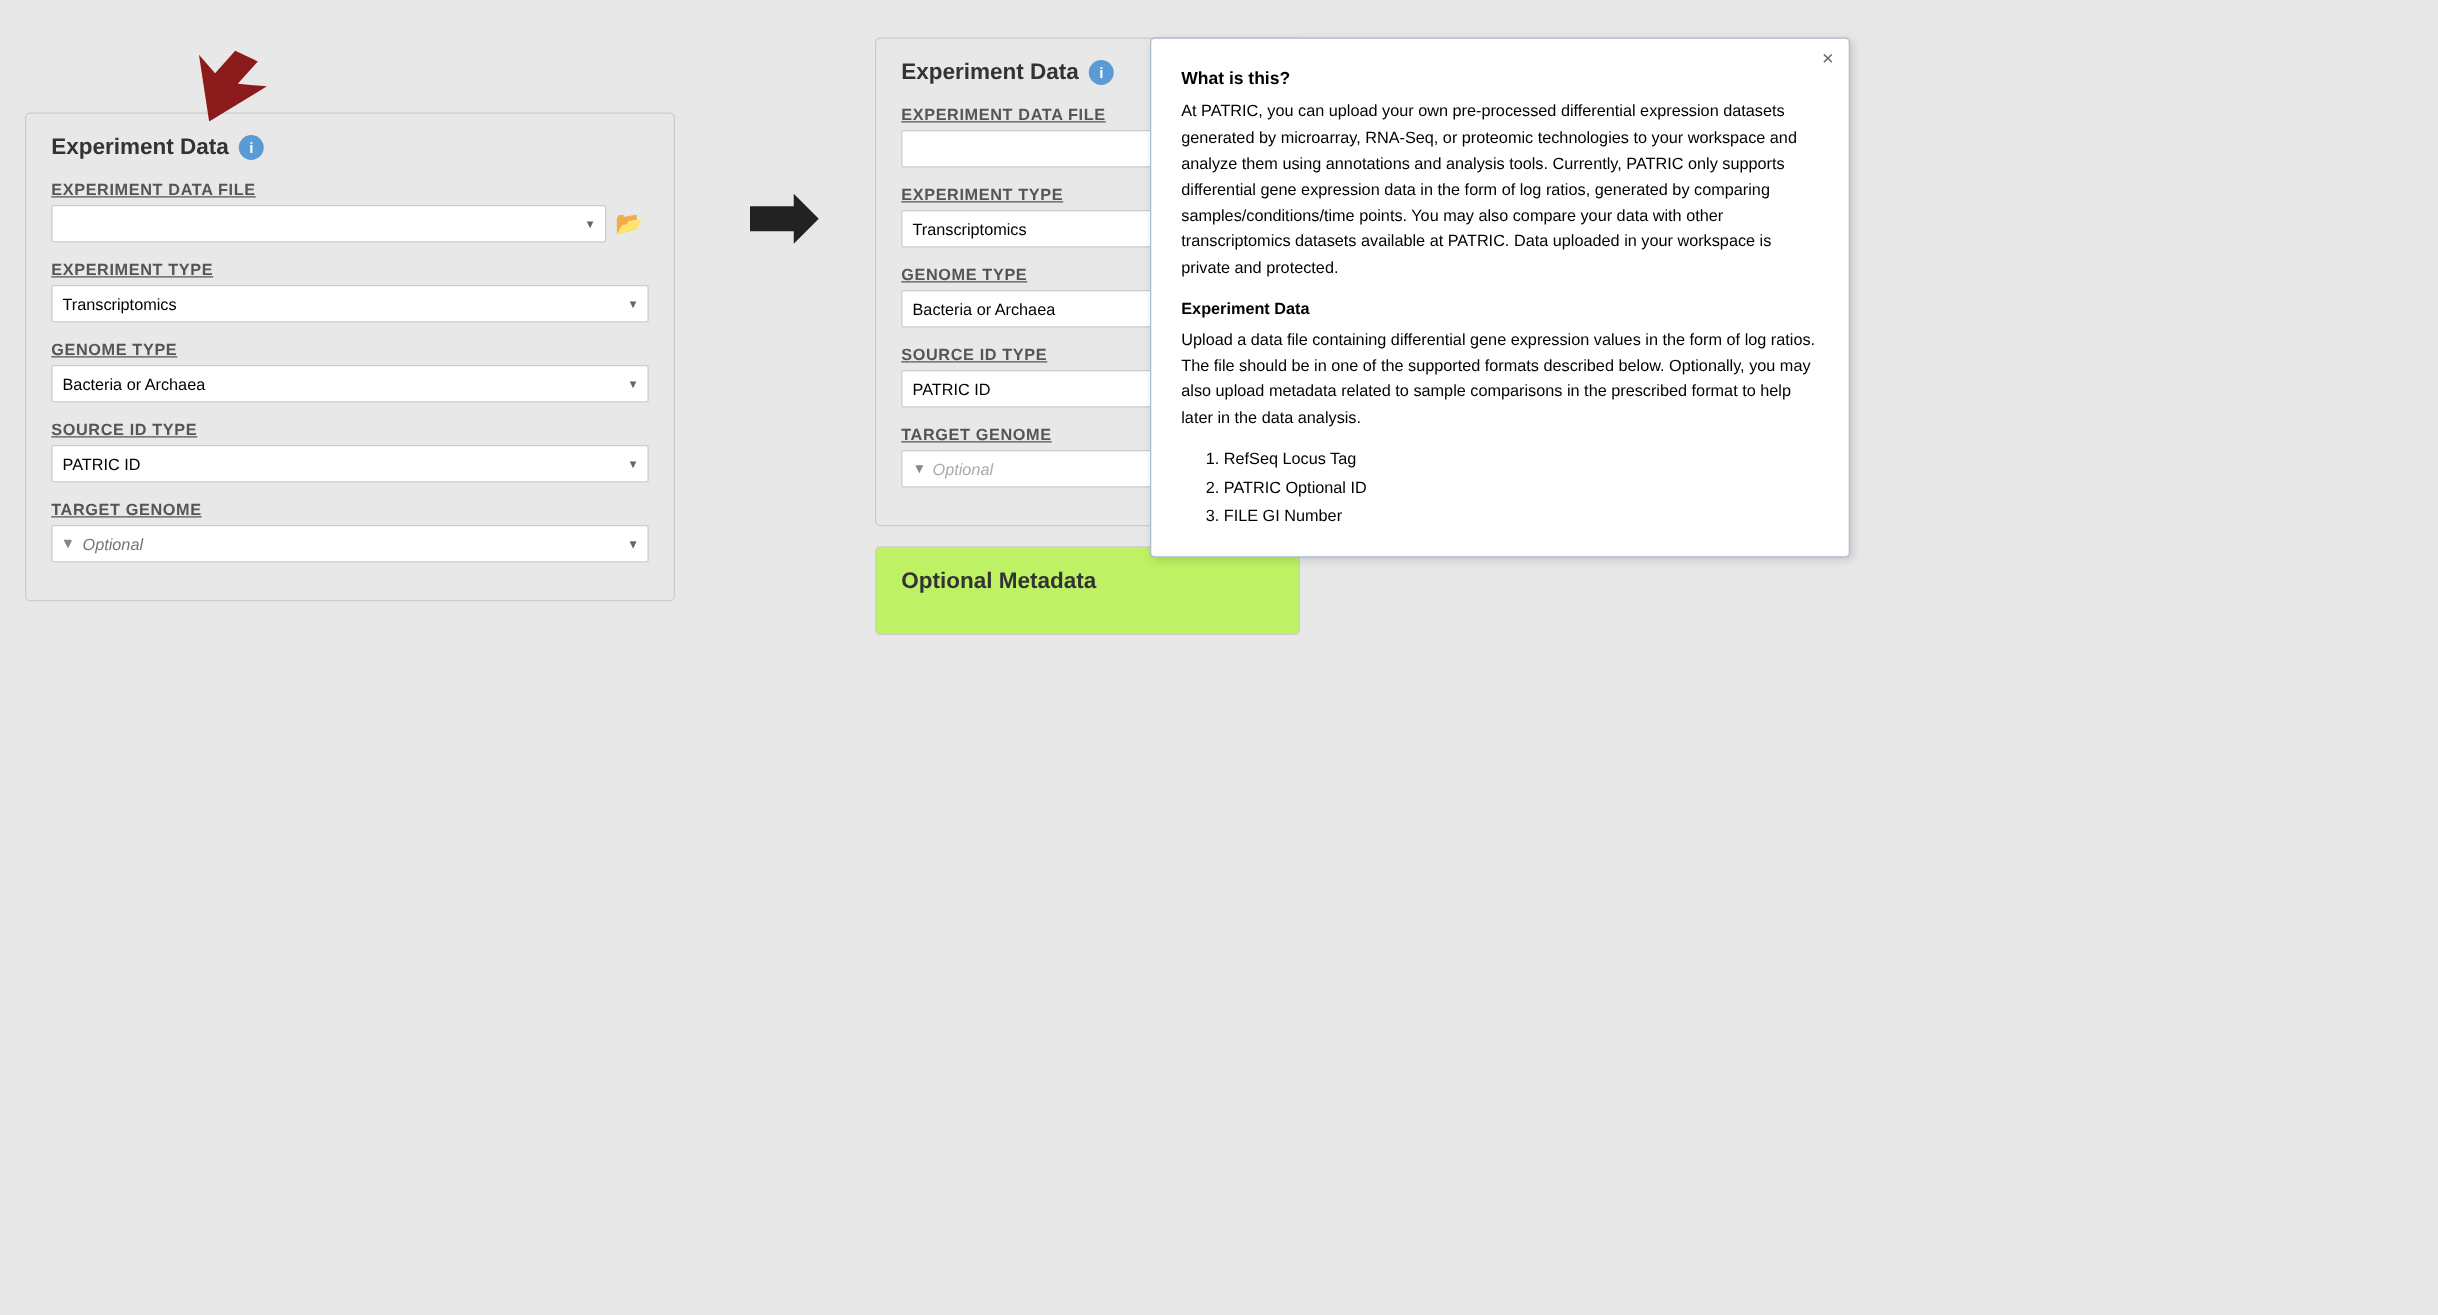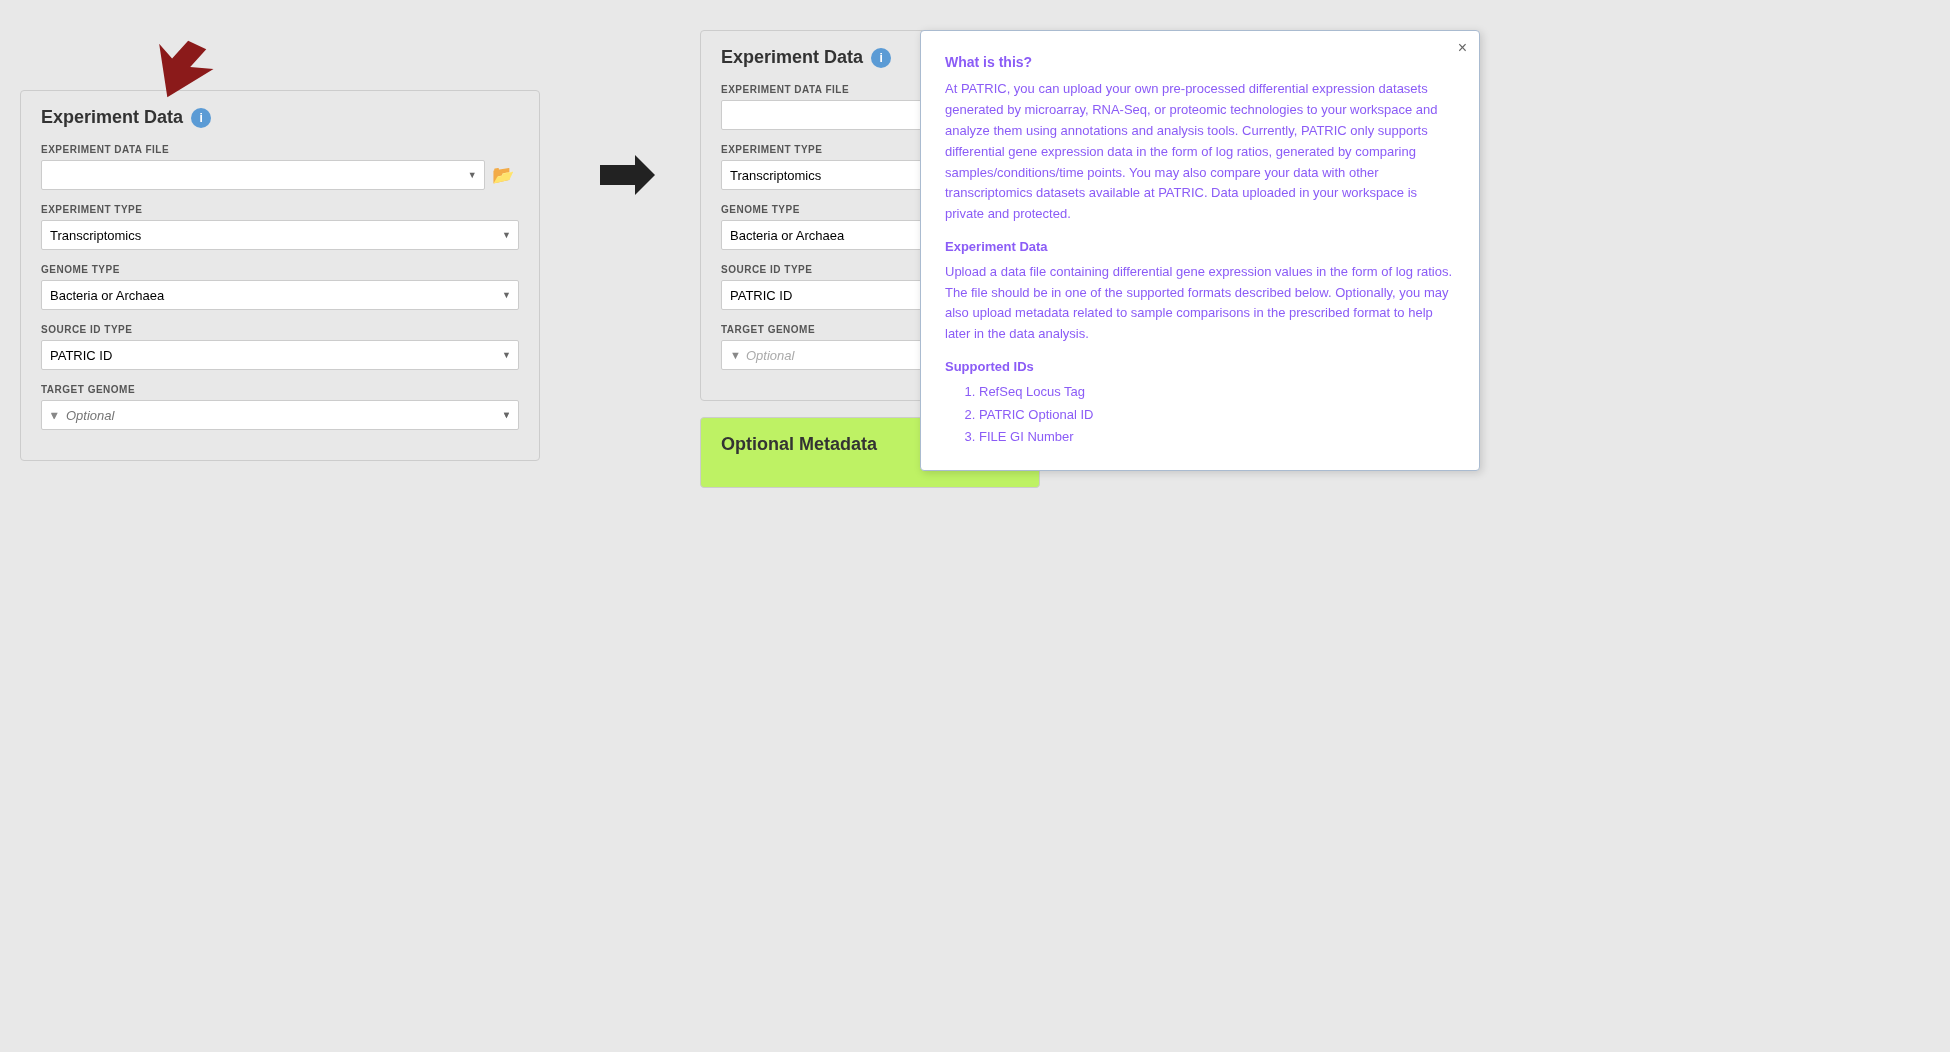--- a/index.html
+++ b/index.html
@@ -62,26 +62,27 @@
       background: #5b9bd5;
       color: white;
       border-radius: 50%;
       font-size: 12px;
       font-weight: bold;
       cursor: pointer;
       flex-shrink: 0;
     }
 
     .field-label {
-      font-size: 10px;
+      font-size: 13px;
       font-weight: bold;
       color: #555;
       letter-spacing: 0.5px;
       margin-bottom: 5px;
       text-transform: uppercase;
+      text-decoration: underline;
     }
 
     .field-group {
       margin-bottom: 14px;
     }
 
     .input-with-browse {
       display: flex;
       align-items: center;
       gap: 4px;
@@ -210,21 +211,21 @@
       background: none;
       border: none;
       font-size: 16px;
       cursor: pointer;
       color: #666;
     }
 
     .tooltip-content {
       font-size: 13px;
       line-height: 1.6;
-      color: #8b5cf6;
+      color: #000000;
     }
 
     .tooltip-content h3 {
       font-size: 14px;
       font-weight: bold;
       margin-bottom: 6px;
     }
 
     .tooltip-content p {
       margin-bottom: 12px;
@@ -404,21 +405,20 @@
   <div class="tooltip-popup">
     <button class="tooltip-close">×</button>
 
     <div class="tooltip-content">
       <h3>What is this?</h3>
       <p>At PATRIC, you can upload your own pre-processed differential expression datasets generated by microarray, RNA-Seq, or proteomic technologies to your workspace and analyze them using annotations and analysis tools. Currently, PATRIC only supports differential gene expression data in the form of log ratios, generated by comparing samples/conditions/time points. You may also compare your data with other transcriptomics datasets available at PATRIC. Data uploaded in your workspace is private and protected.</p>
 
       <div class="section-title">Experiment Data</div>
       <p>Upload a data file containing differential gene expression values in the form of log ratios. The file should be in one of the supported formats described below. Optionally, you may also upload metadata related to sample comparisons in the prescribed format to help later in the data analysis.</p>
 
-      <div class="section-title">Supported IDs</div>
       <ol>
         <li>RefSeq Locus Tag</li>
         <li>PATRIC Optional ID</li>
         <li>FILE GI Number</li>
       </ol>
     </div>
   </div>
 
 </div>
 

